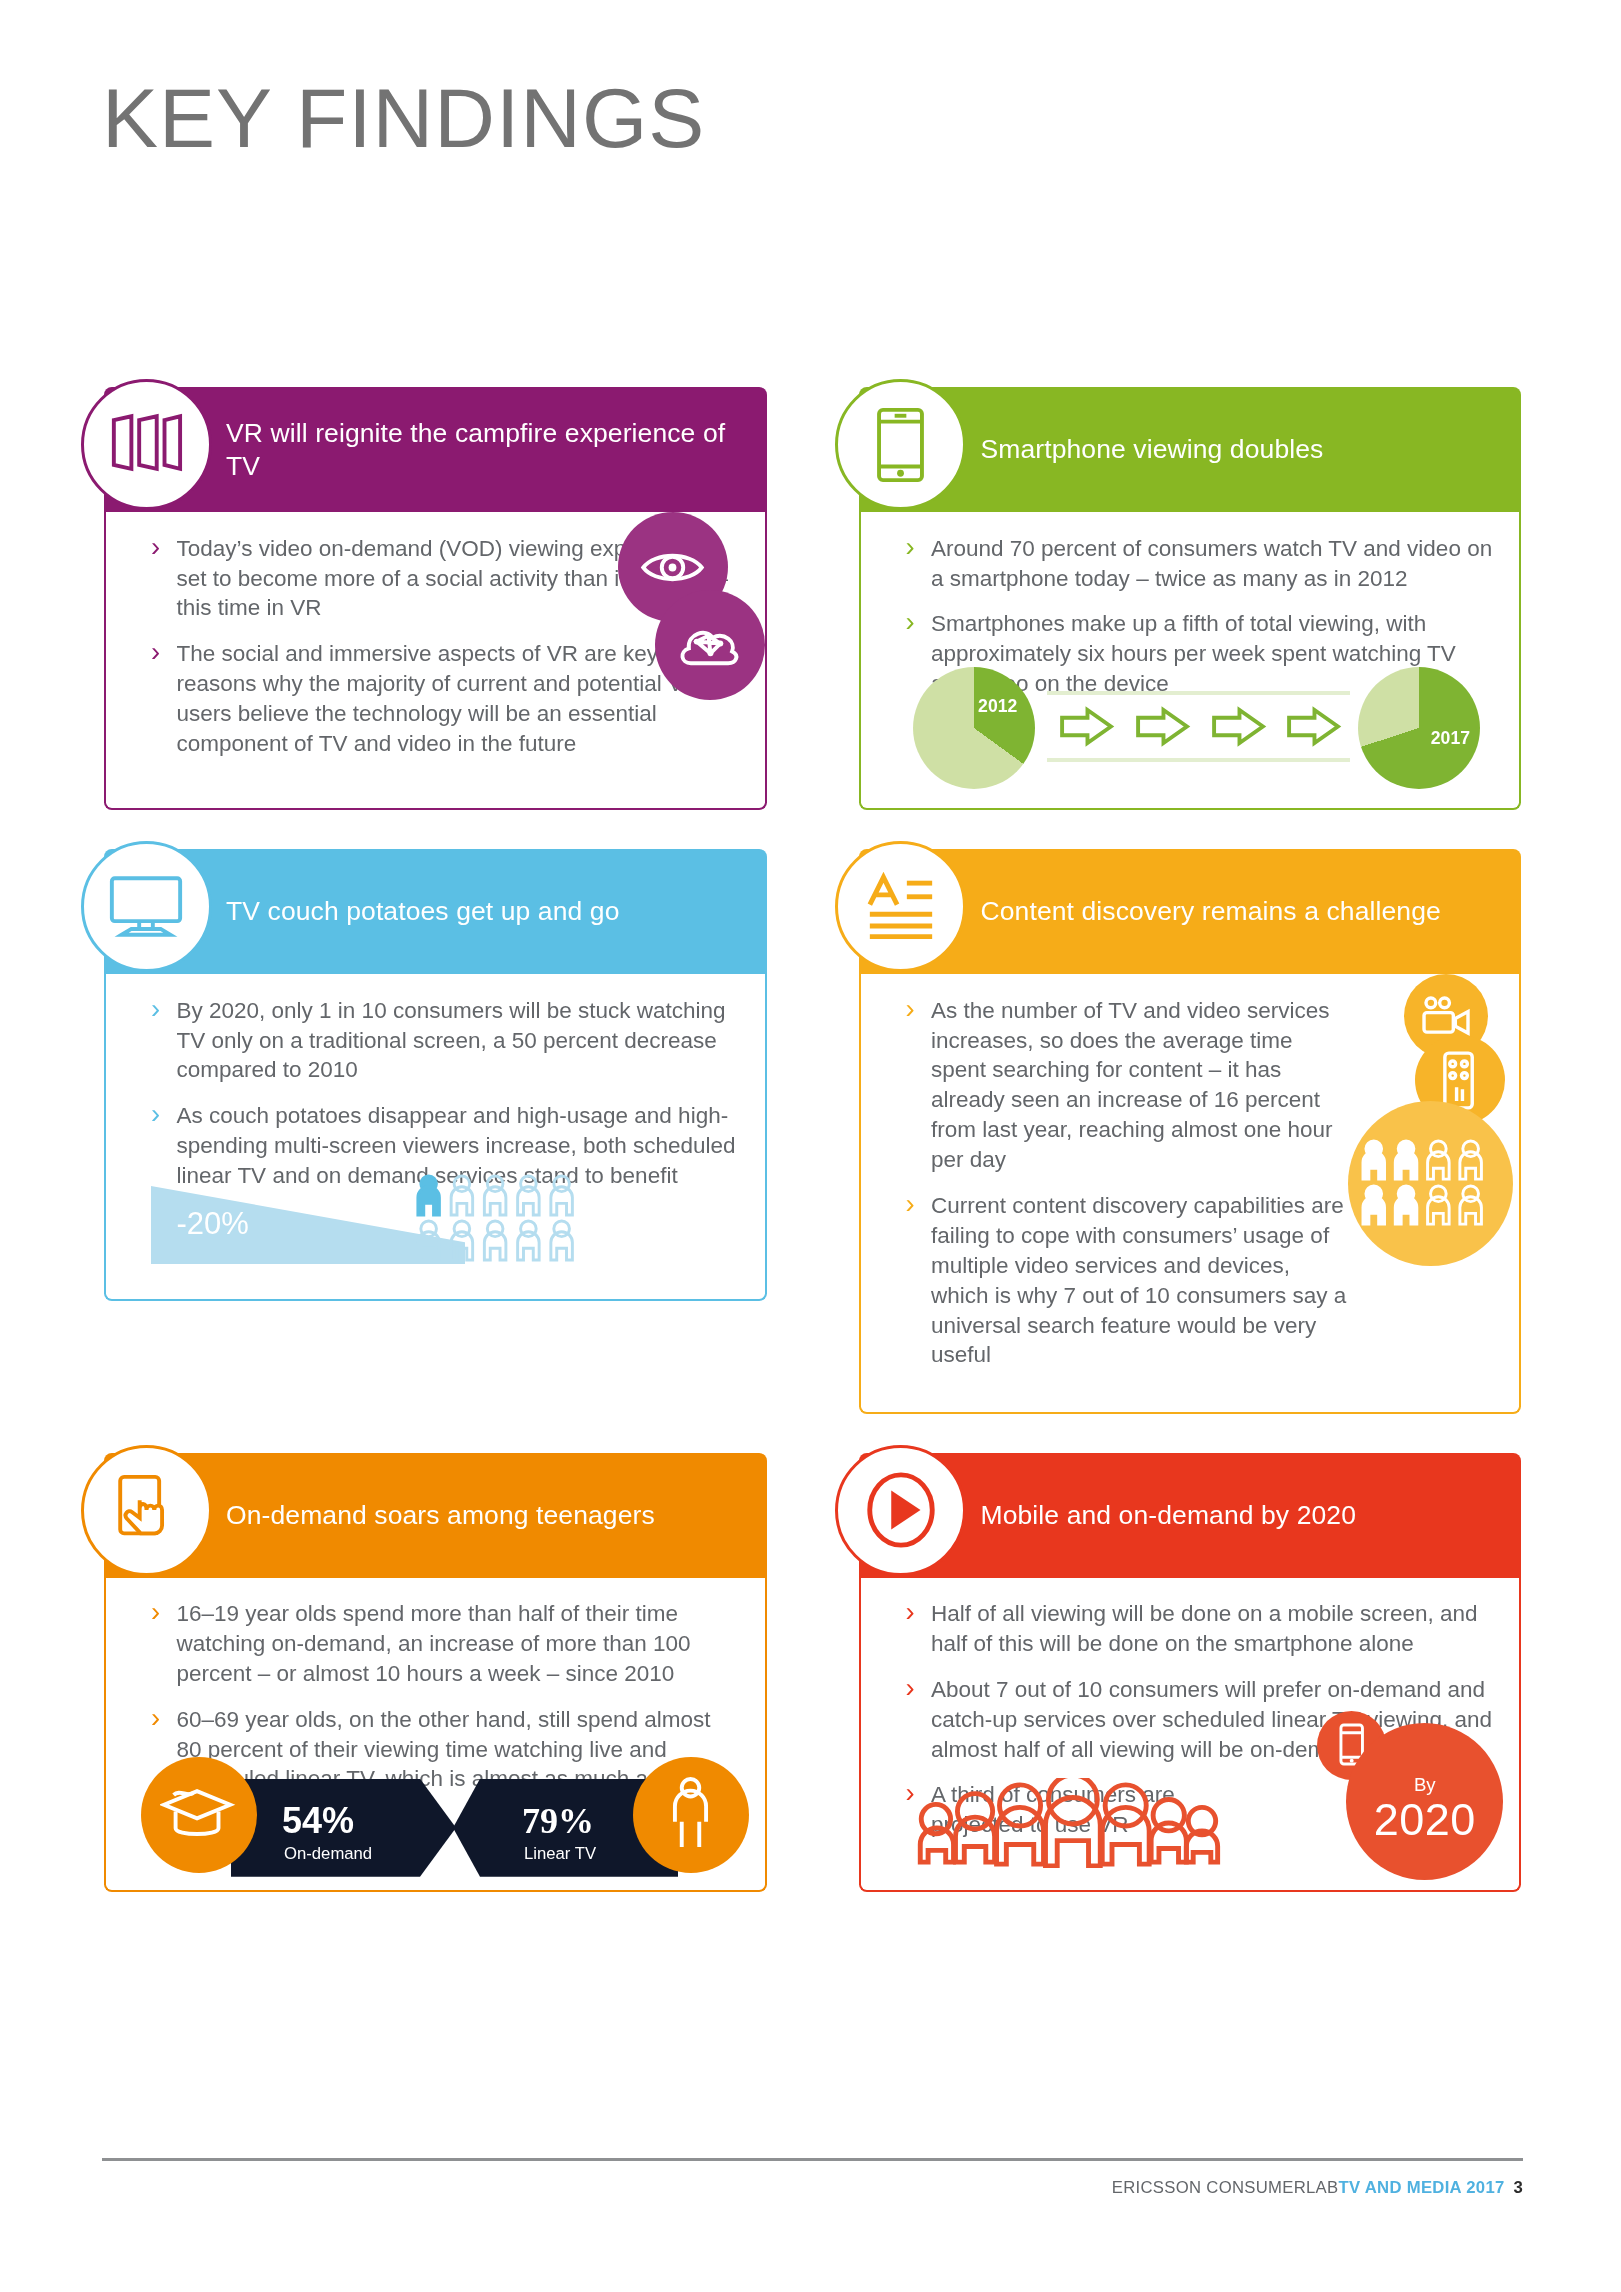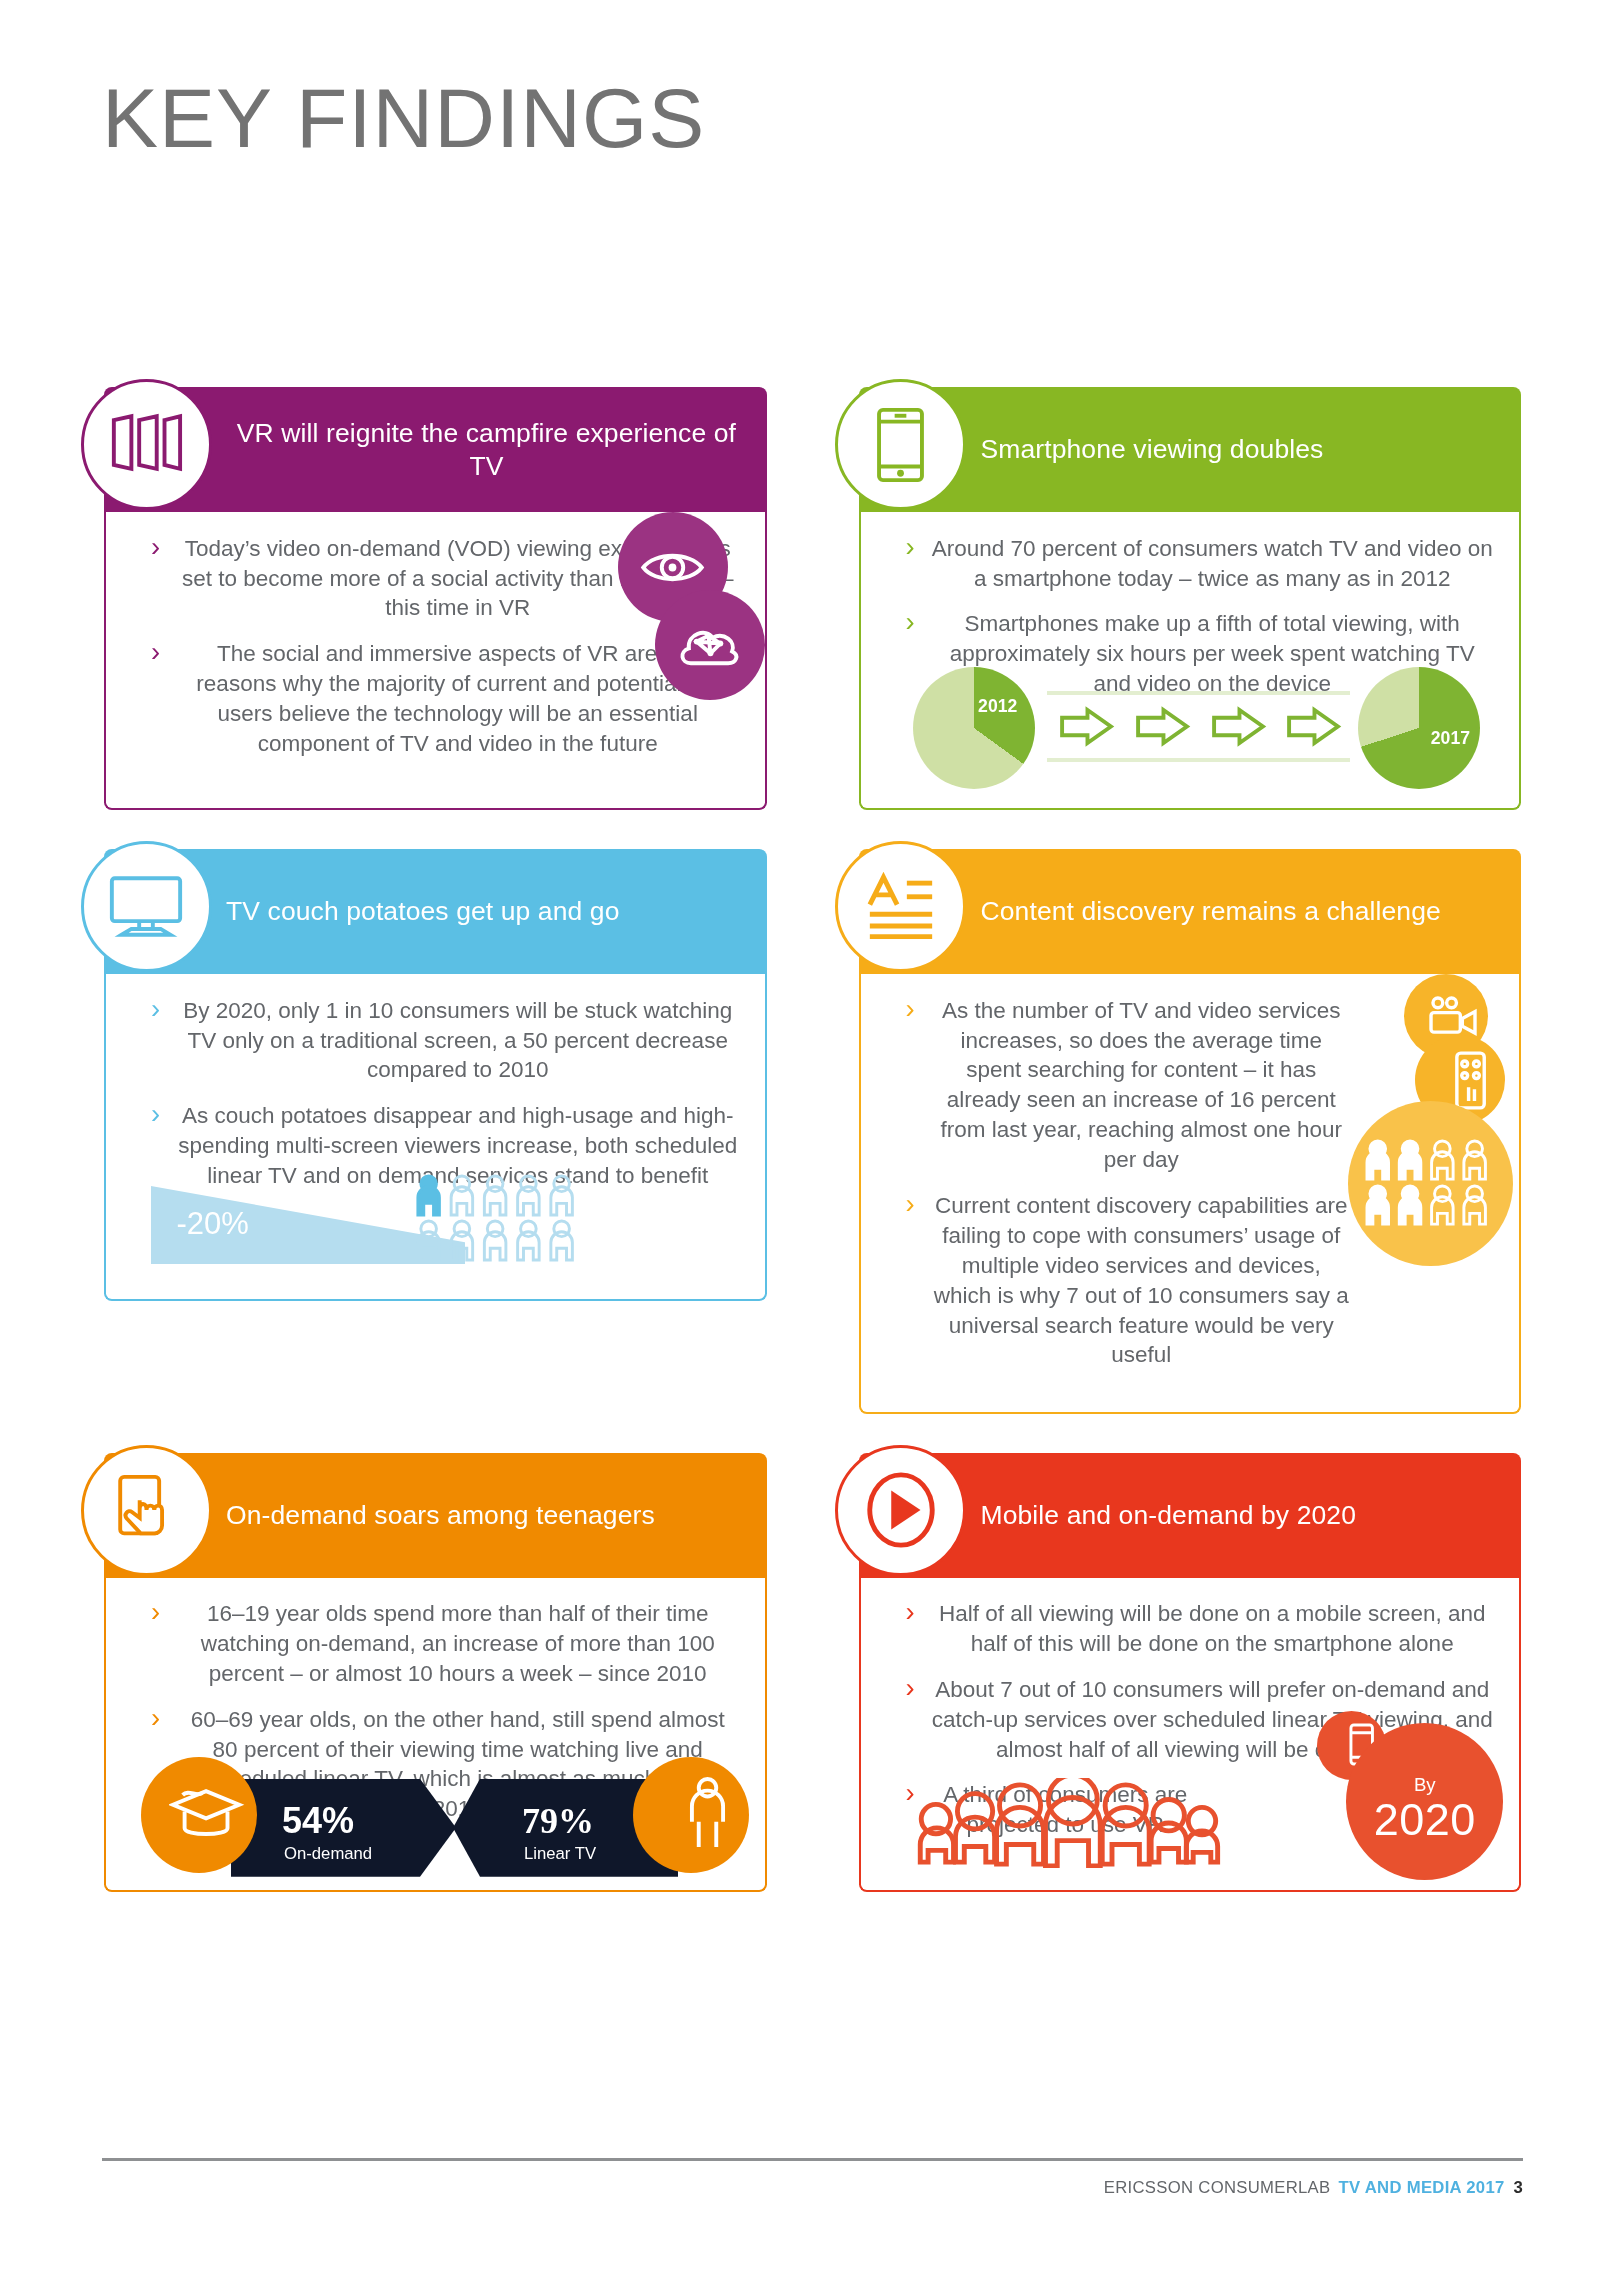--- a/index.html
+++ b/index.html
@@ -25,21 +25,21 @@
     white-space: nowrap;
   }
 
   
   .grid {
     position: absolute;
     left: 102px;
     top: 385px;
     width: 1421px;
   }
-  .row { display: flex; gap: 88px; margin-bottom: 35px; text-align: center; }
+  .row { display: flex; gap: 88px; margin-bottom: 35px; }
   .card {
     position: relative;
     width: 682px;
     background: #ffffff;
     border-radius: 7.8px;
     border: 2.9px solid transparent;
     overflow: visible;
   }
   .card-inner {
     border-radius: 7.8px;
@@ -160,21 +160,21 @@
   .c6-phone { position: absolute; right: 133px; bottom: 110px; width: 69px; height: 69px; border-radius: 50%; background: #e8512e; }
   .c6-2020 { position: absolute; right: 15.7px; bottom: 9.8px; width: 157px; height: 157px; border-radius: 50%; background: #e8512e;
      display:flex; flex-direction: column; align-items:center; justify-content:center; color:#fff; }
   .c6-2020 .by { font-size: 18.6px; margin-bottom: -2px; margin-top: 17px; }
   .c6-2020 .yr { font-size: 45px; font-weight: 400; letter-spacing: 0.5px; }
 
   
   .footer-rule { position: absolute; left: 102px; right: 98px; top: 2158px; height: 2.9px; background: #8e9092; }
   .footer-text { position: absolute; right: 98px; top: 2178px; font-size: 16.7px; letter-spacing: 0.3px; white-space: nowrap; }
   .footer-text .grey { color: #63666a; }
-  .footer-text .blue { color: #4fb1e0; font-weight: 700; margin-left: 8px; }
+  .footer-text .blue { color: #4fb1e0; font-weight: 700; }
   .footer-text .pg { color: #2b2b2b; font-weight: 700; margin-left: 8.8px; }
 </style>
 </head>
 <body>
 
 <div class="page-title">KEY FINDINGS</div>
 
 <div class="grid">
 
   <div class="row">

